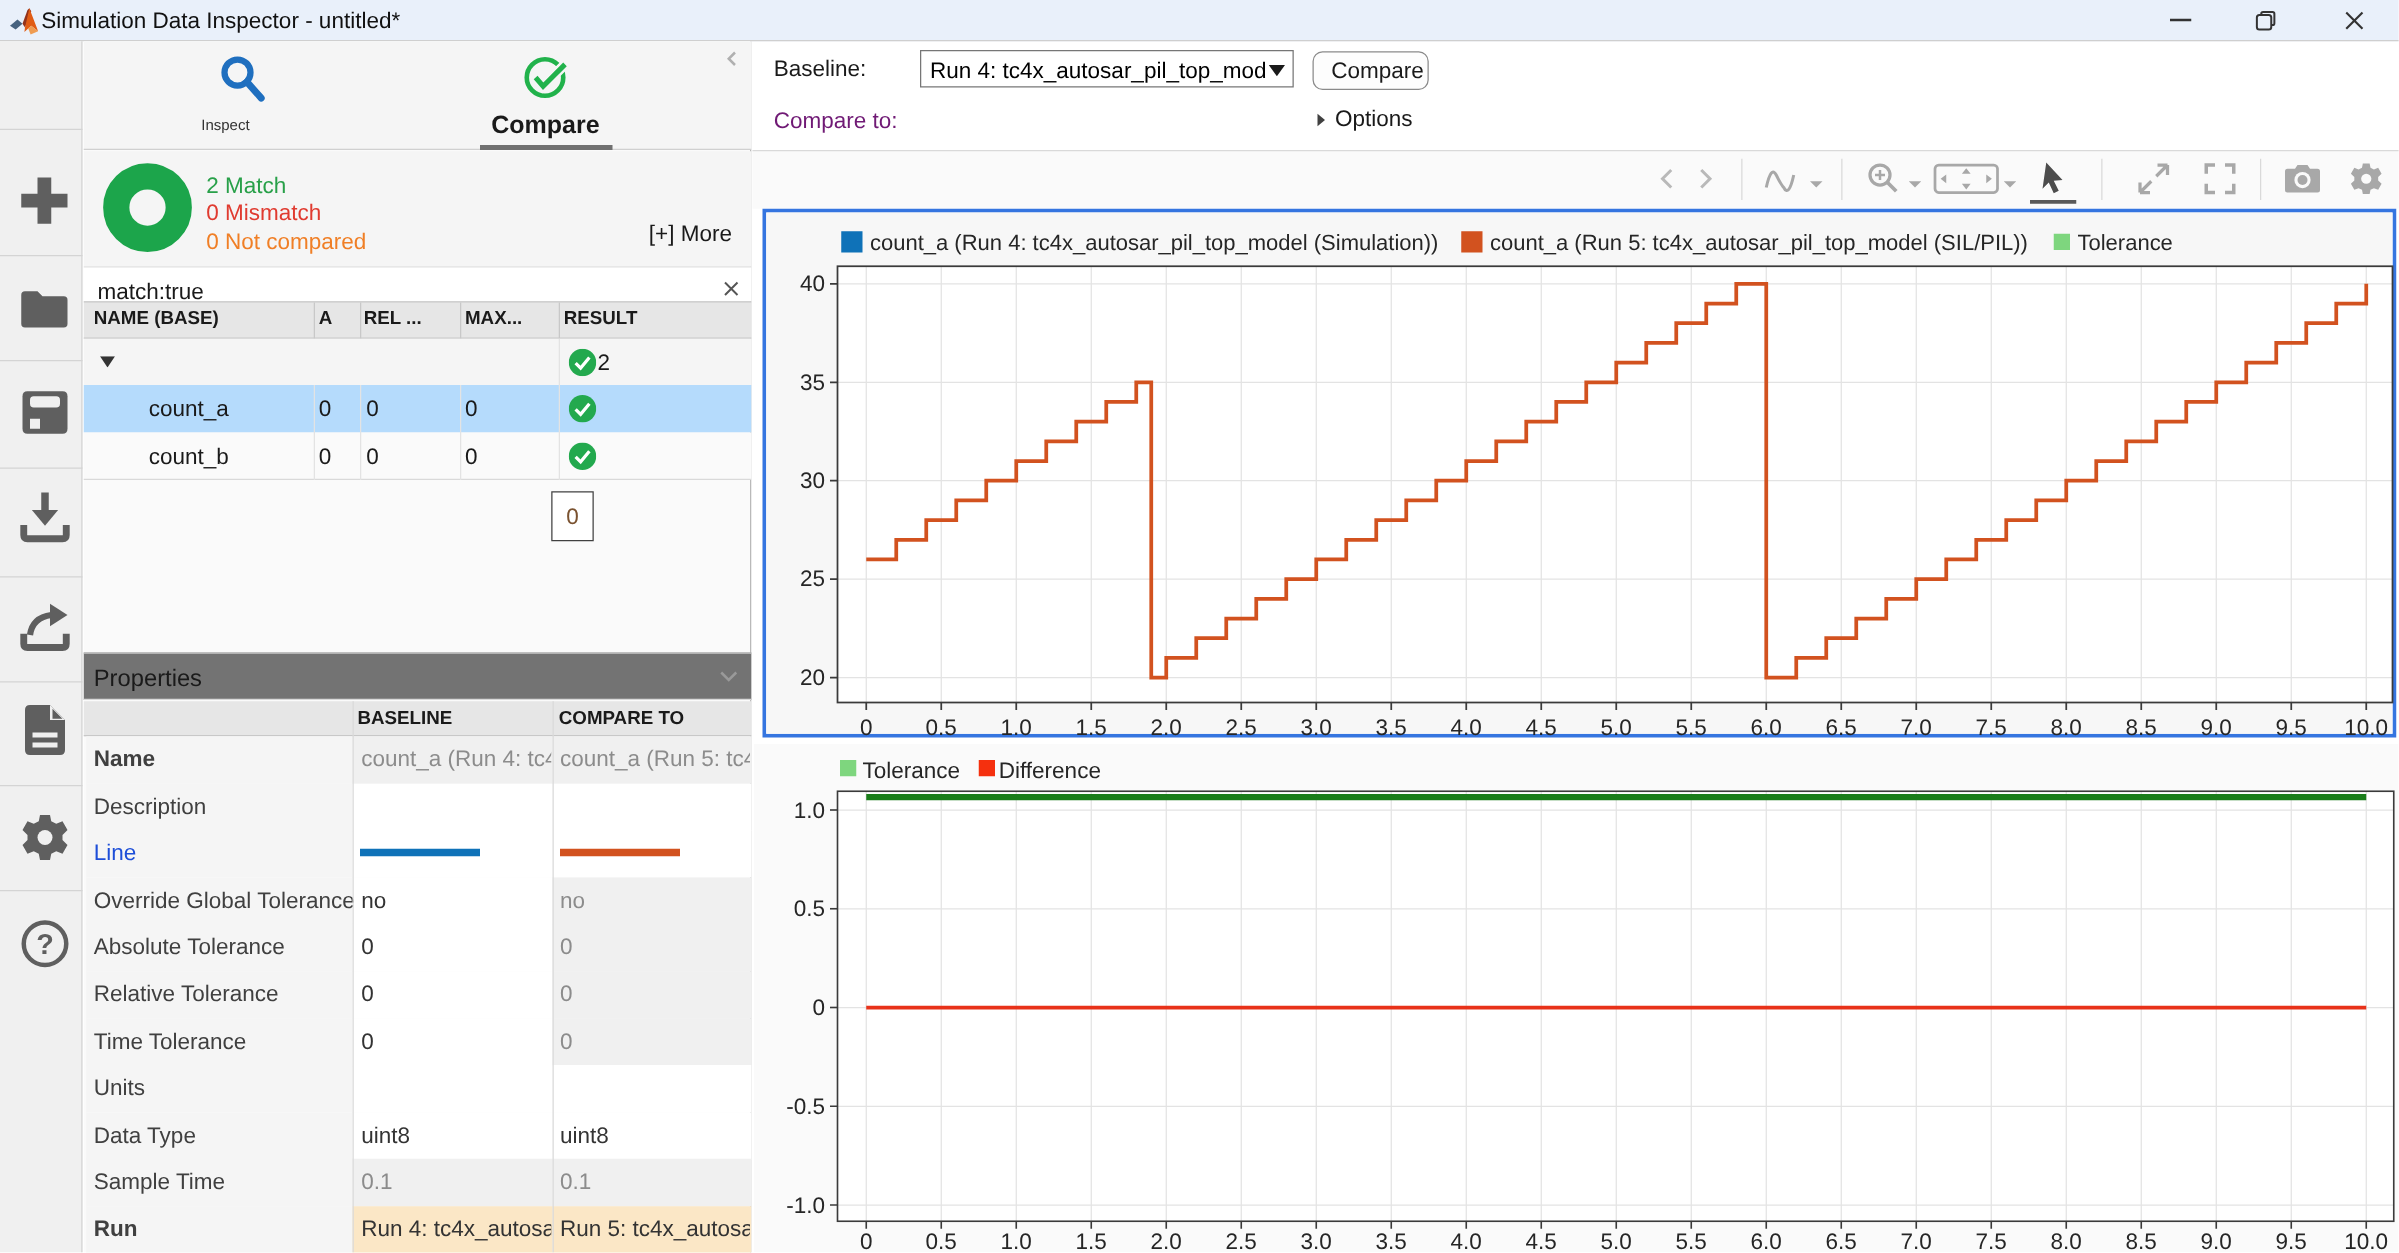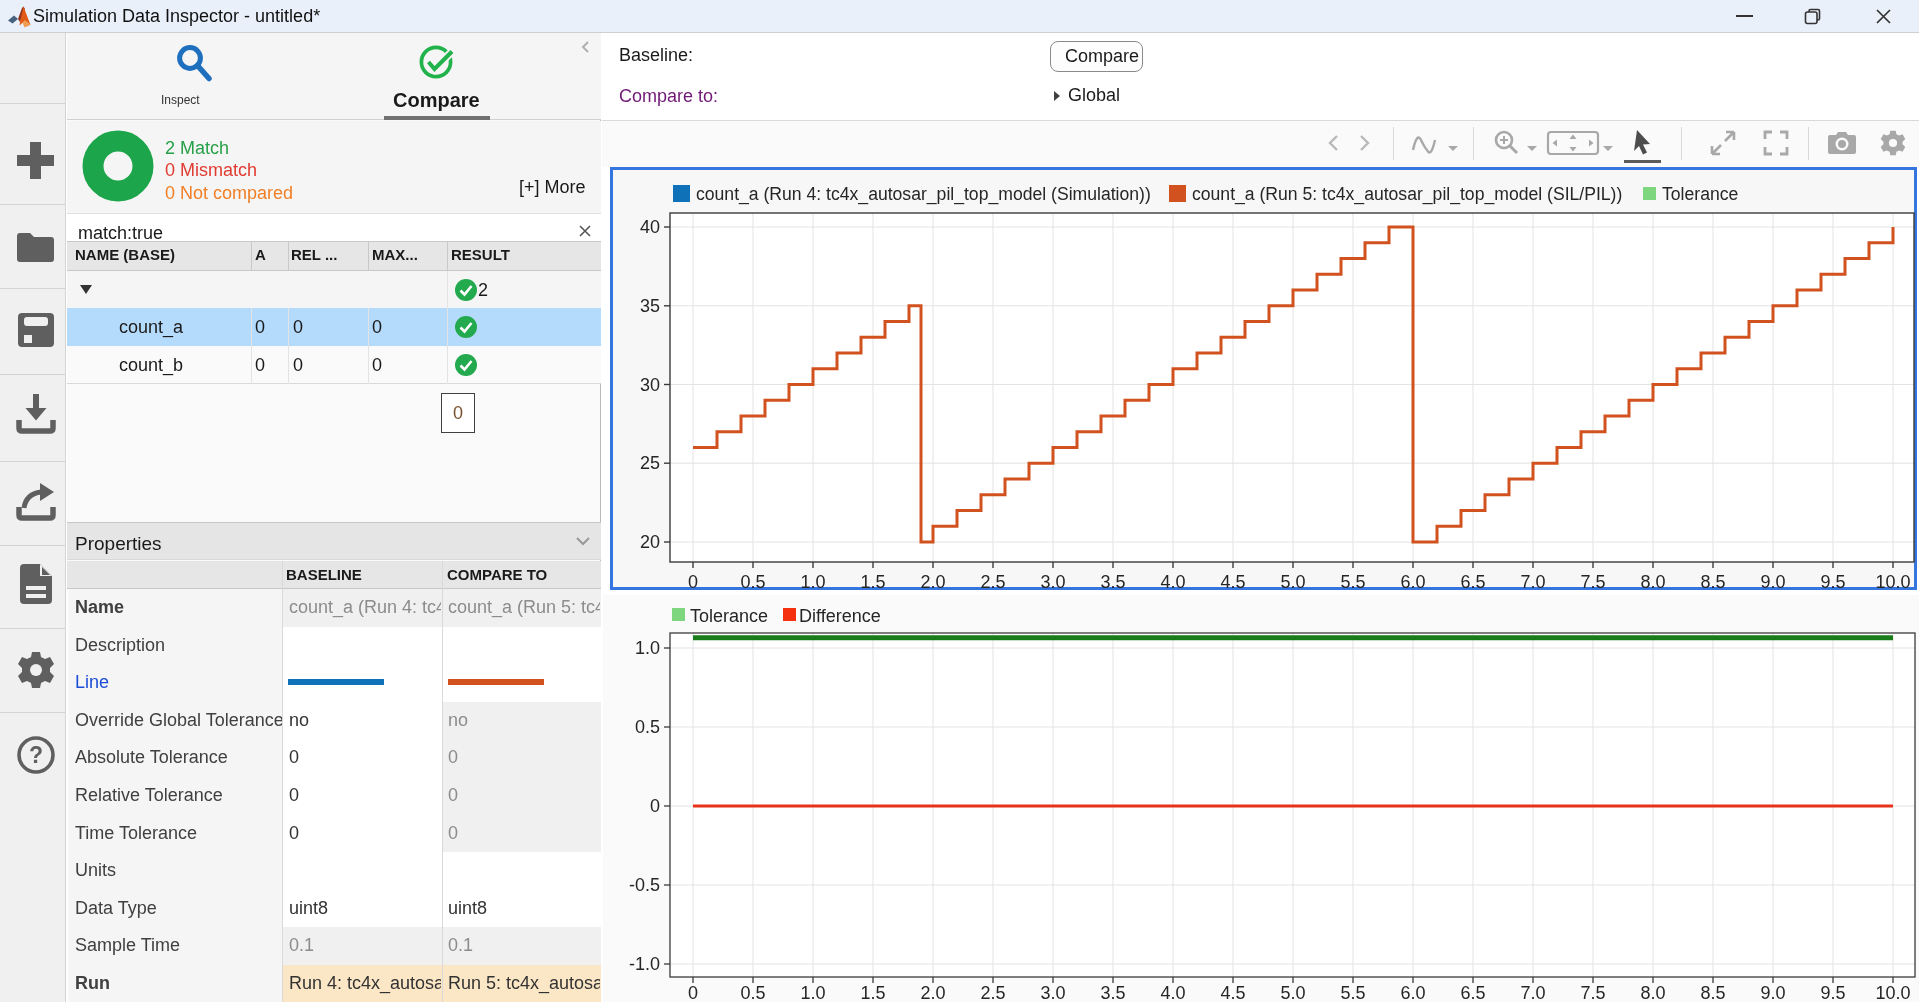--- a/index.html
+++ b/index.html
@@ -155,21 +155,21 @@
 <svg style="position:absolute;left:455px;top:354px" width="22" height="22" viewBox="0 0 22 22">
     <circle cx="11" cy="11" r="11" fill="#23a94e"></circle>
     <path d="M5.5 11.5l4 4L16.5 7" fill="none" stroke="#fff" stroke-width="2.6"></path>
   </svg>
 <div class="t15" style="position:absolute;left:478px;top:279px;color:#1a1a1a">2</div>
 
 <div style="position:absolute;left:441px;top:393px;width:34px;height:40px;background:#fff;border:1.5px solid #404040">
   <div class="t15" style="position:absolute;left:11px;top:8px;color:#7a5230">0</div>
 </div>
 
-<div style="position:absolute;left:67px;top:522px;width:534px;height:38px;background:#e5e5e5;border-top:1px solid #c8c8c8;border-bottom:1px solid #d9d9d9">
+<div style="position:absolute;left:67px;top:522px;width:534px;height:38px;background:#737373;border-top:1px solid #c8c8c8;border-bottom:1px solid #d9d9d9">
   <div style="position:absolute;left:8px;top:9px;font-size:19px;line-height:23px;color:#1a1a1a">Properties</div>
   <svg style="position:absolute;left:508px;top:13px" width="16" height="12" viewBox="0 0 16 12">
       <path d="M2 2l6 6 6-6" fill="none" stroke="#999" stroke-width="2"></path>
     </svg>
 </div>
 <div style="position:absolute;left:67px;top:561px;width:534px;height:28px;background:#e6e6e6;border-bottom:1px solid #c8c8c8">
   <div class="t13" style="position:absolute;left:219px;top:4px;font-weight:bold;color:#1a1a1a">BASELINE</div>
   <div class="t13" style="position:absolute;left:380px;top:4px;font-weight:bold;color:#1a1a1a">COMPARE TO</div>
 </div>
 <div style="position:absolute;left:69px;top:589px;width:213px;height:38px;background:#f5f5f5"></div>
@@ -233,27 +233,33 @@
 <div style="position:absolute;left:442px;top:965px;width:159px;height:38px;background:#fbe7c6;overflow:hidden"></div>
 <div class="t15" style="position:absolute;left:75px;top:972px;font-weight:bold;color:#404040">Run</div>
 <div class="t15" style="position:absolute;left:289px;top:972px;width:152px;overflow:hidden;white-space:nowrap;color:#333333">Run 4: tc4x_autosar_pil_top</div>
 <div class="t15" style="position:absolute;left:448px;top:972px;width:152px;overflow:hidden;white-space:nowrap;color:#333333">Run 5: tc4x_autosar_pil_top</div>
 <div style="position:absolute;left:282px;top:561px;width:1px;height:441px;background:#d9d9d9"></div>
 <div style="position:absolute;left:442px;top:561px;width:1px;height:441px;background:#d9d9d9"></div>
 
 <div style="position:absolute;left:602px;top:34px;width:1317px;height:86px;background:#ffffff">
   <div class="t15" style="position:absolute;left:17px;top:10px;color:#1a1a1a">Baseline:</div>
   <div class="t15" style="position:absolute;left:17px;top:51px;color:#701a75">Compare to:</div>
+  <div style="position:absolute;left:134px;top:6px;width:299px;height:30px;background:#fff;border:1px solid #767676">
+    <div class="t15" style="position:absolute;left:7px;top:4px">Run 4: tc4x_autosar_pil_top_mod</div>
+    <svg style="position:absolute;left:278px;top:11px" width="13" height="9" viewBox="0 0 13 9">
+        <path d="M0 0h13L6.5 9z" fill="#1a1a1a"></path>
+      </svg>
+  </div>
   <div style="position:absolute;left:448px;top:7px;width:93px;height:31px;border:1.5px solid #8a8a8a;border-radius:8px;background:#fdfdfd">
     <div class="t15" style="position:absolute;left:14px;top:3px;color:#1a1a1a">Compare</div>
   </div>
   <svg style="position:absolute;left:451px;top:56px" width="8" height="12" viewBox="0 0 8 12">
       <path d="M1 1l6 5-6 5z" fill="#404040"></path>
     </svg>
-  <div class="t15" style="position:absolute;left:466px;top:50px;color:#1a1a1a">Global</div>
+  <div class="t15" style="position:absolute;left:466px;top:50px;color:#1a1a1a">Options</div>
 </div>
 
 <div style="position:absolute;left:602px;top:120px;width:1317px;height:47px;background:#fafafa;border-top:1px solid #d9d9d9"></div>
 <div style="position:absolute;left:1325px;top:133px;width:20px;height:20px"><svg width="20" height="20" viewBox="0 0 20 20">
       <path d="M12 3L5 10l7 7" fill="none" stroke="#b9b9b9" stroke-width="2.4"></path>
     </svg></div>
 <div style="position:absolute;left:1353px;top:133px;width:20px;height:20px"><svg width="20" height="20" viewBox="0 0 20 20">
       <path d="M8 3l7 7-7 7" fill="none" stroke="#b9b9b9" stroke-width="2.4"></path>
     </svg></div>
 <div style="position:absolute;left:1393px;top:127px;width:1px;height:33px;background:#d9d9d9"></div>

